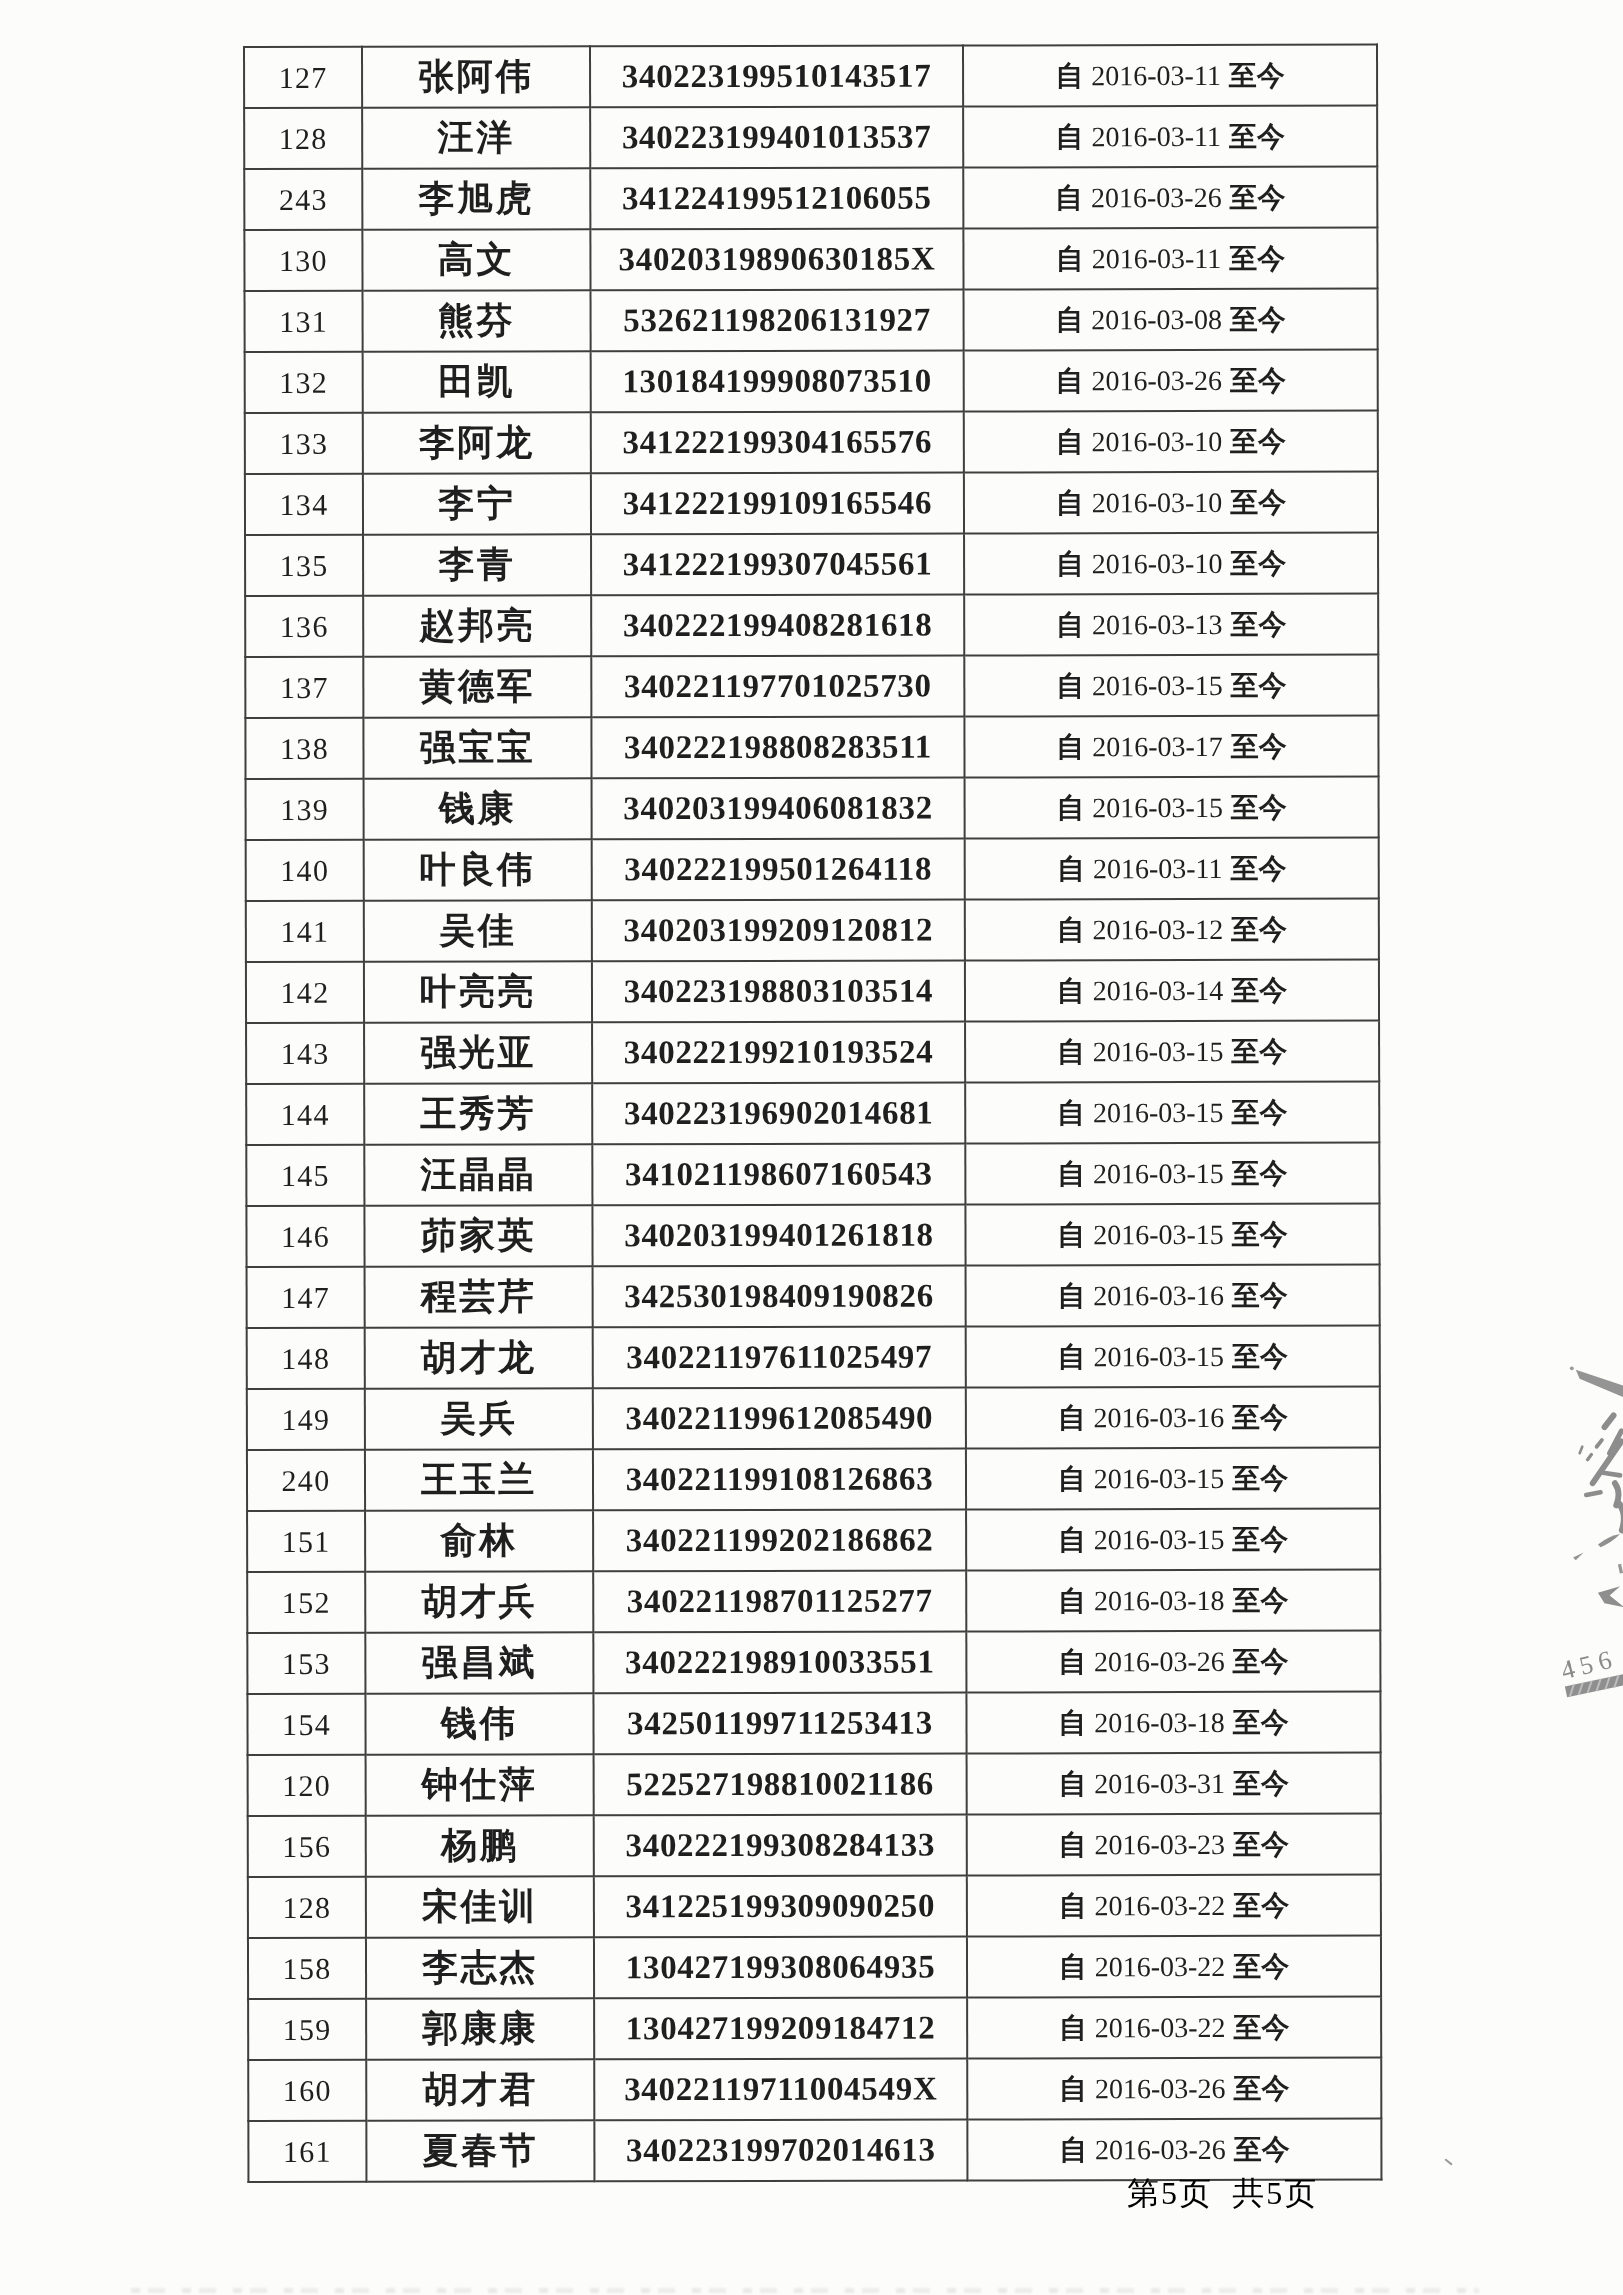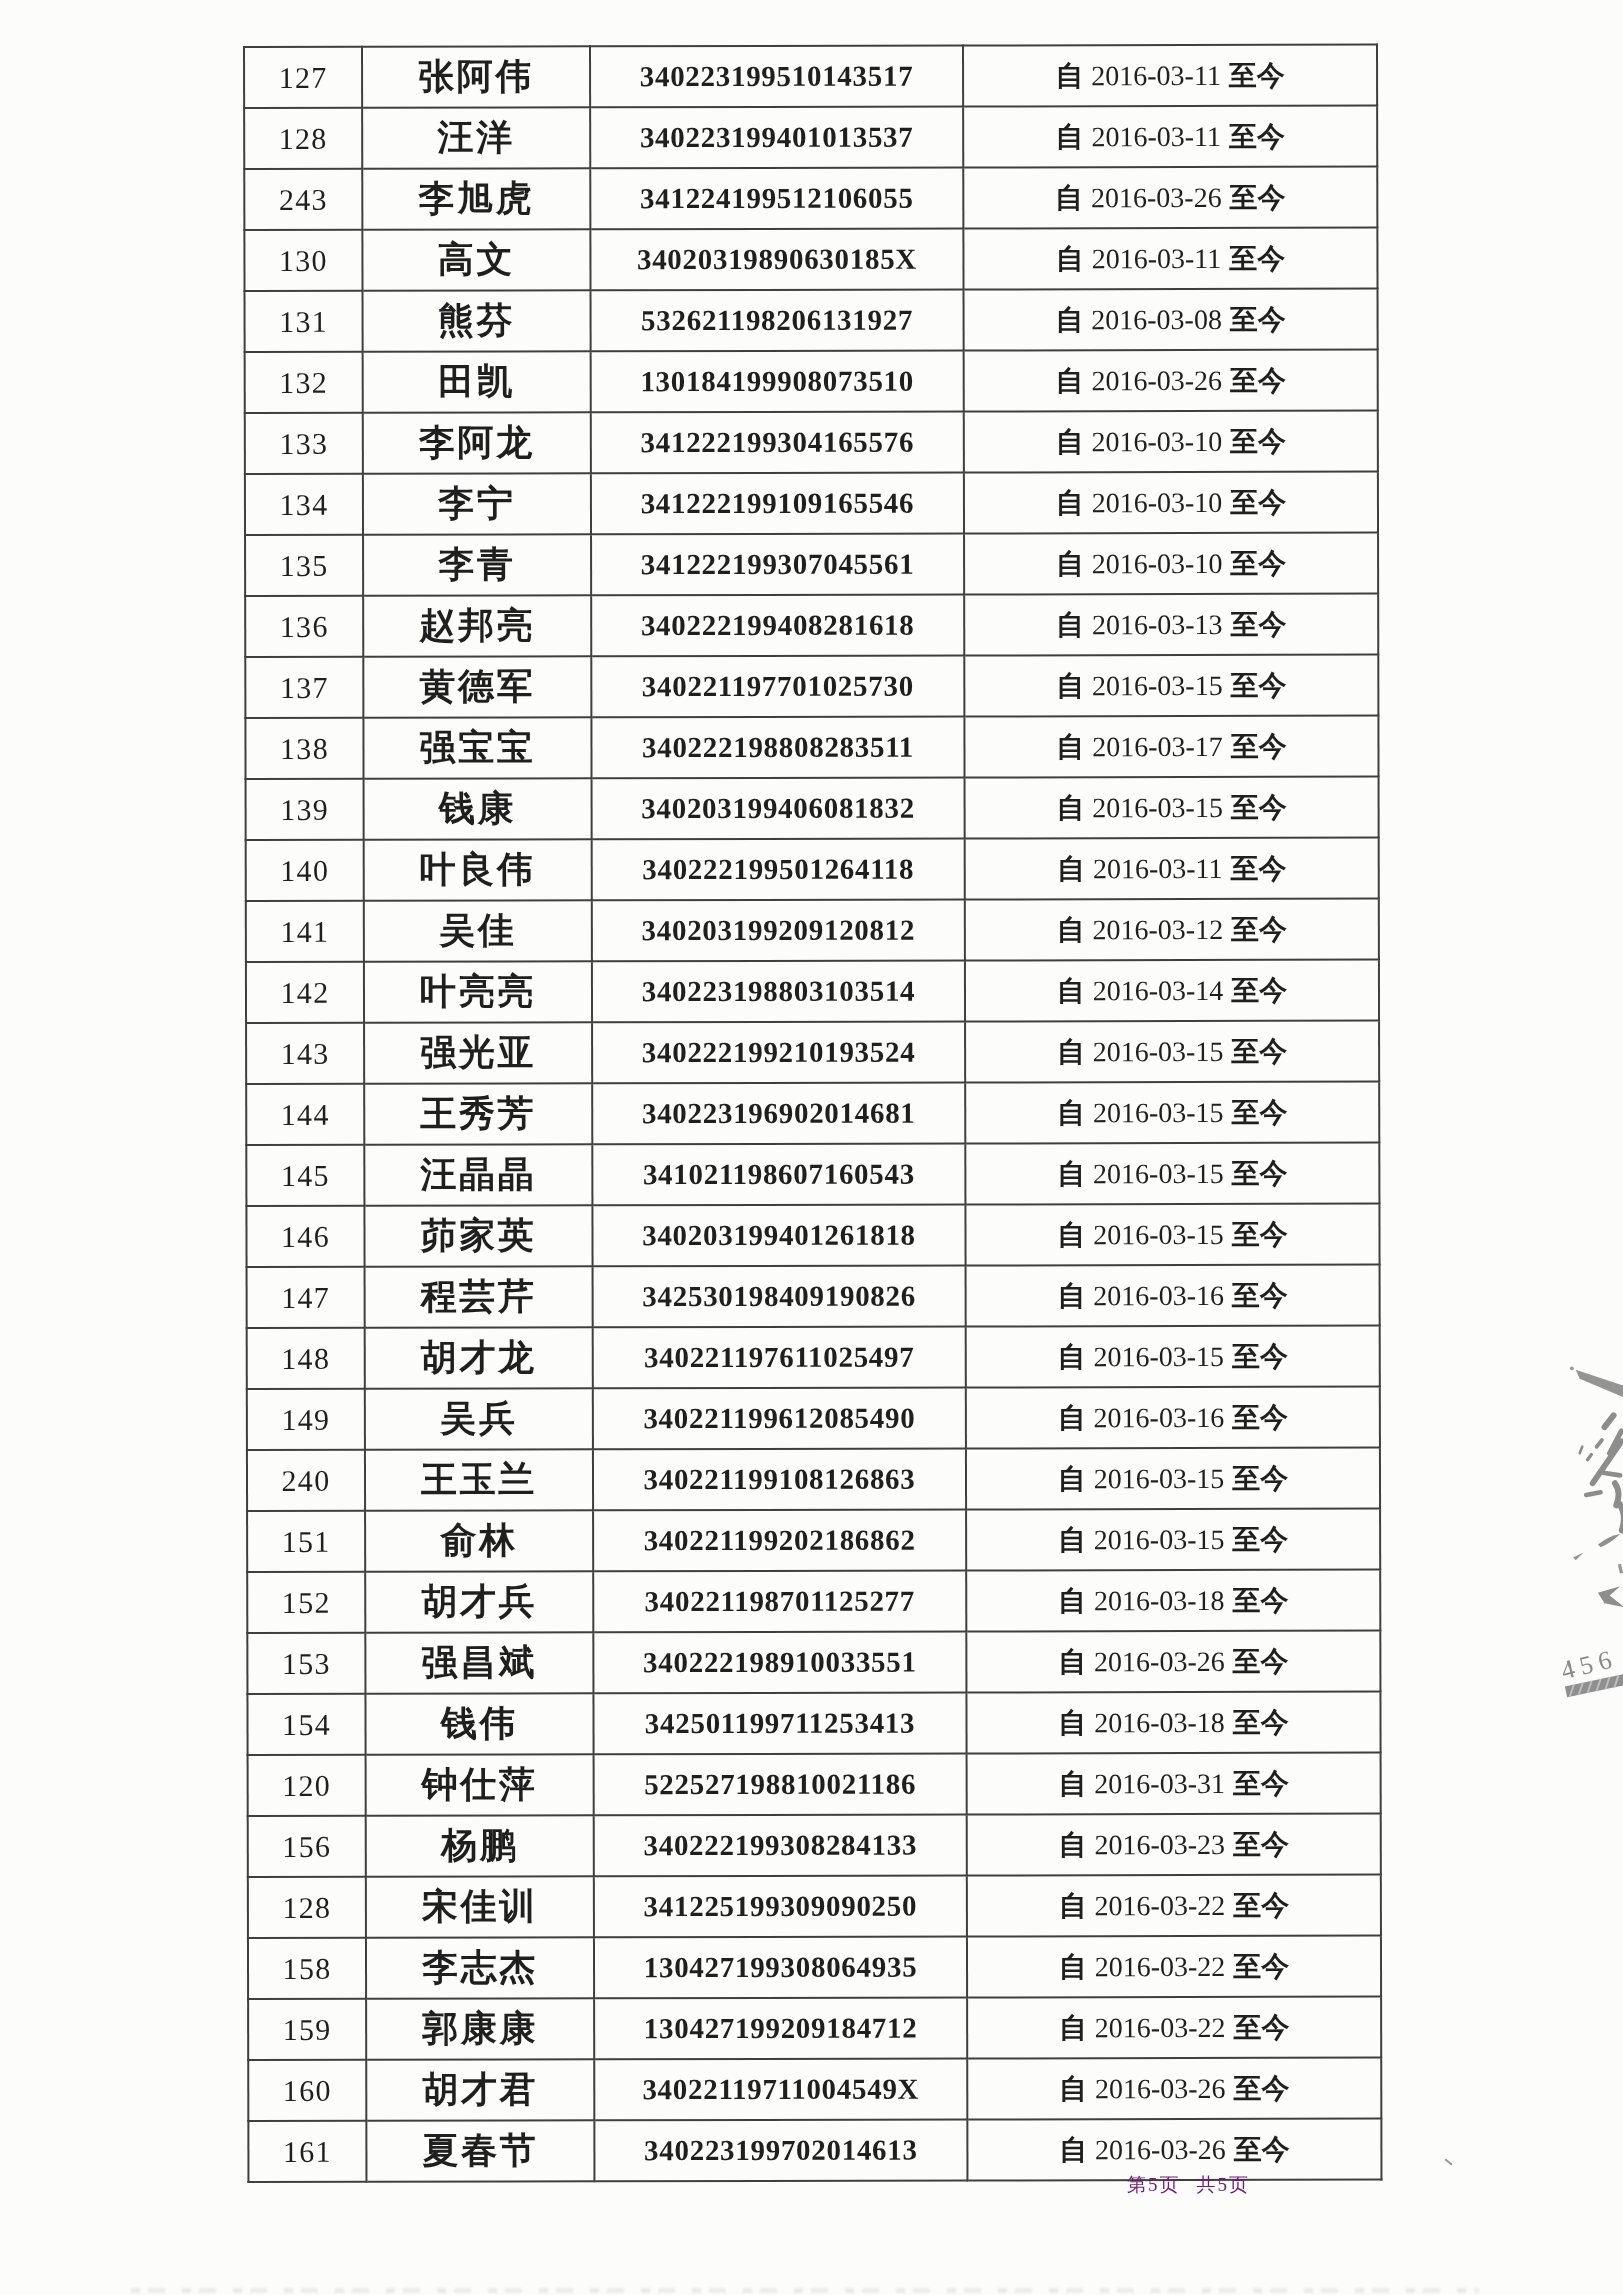--- a/index.html
+++ b/index.html
@@ -25,30 +25,30 @@
     border:2px solid #3f3f3f;
     height:59px;
     text-align:center;
     vertical-align:middle;
     padding:0;
     overflow:hidden;
     white-space:nowrap;
   }
   .c-no   { font-size:30px; font-weight:400; letter-spacing:1.3px; }
   .c-name { font-size:36px; font-weight:600; letter-spacing:2.6px; font-family:"Liberation Serif", serif; }
-  .c-id   { font-size:29px; font-weight:700; letter-spacing:0.7px;margin-left:32px; }
+  .c-id   { font-size:33px; font-weight:700; letter-spacing:0.7px;margin-left:32px; }
   .c-period { font-size:28px; }
   .c-period .num { font-weight:400; margin:0 7.9px; }
   .c-period .cjk { font-weight:600; }
 
   
   .page-footer {
     position:absolute; left:1127px; top:2172px;
-    font-size:19px; letter-spacing:2px; word-spacing:9.2px;
-    color:#701a75;
+    font-size:32px; letter-spacing:2px; word-spacing:9.2px;
+    color:#000000;
   }
 
   
   .stamp-frag {
     position:absolute; left:1564px; top:1348px;
     width:62px; height:367px;
     color:#8d8d8d;
   }
   .stamp-digits {
     position:absolute; left:-2.6px; top:302px;

